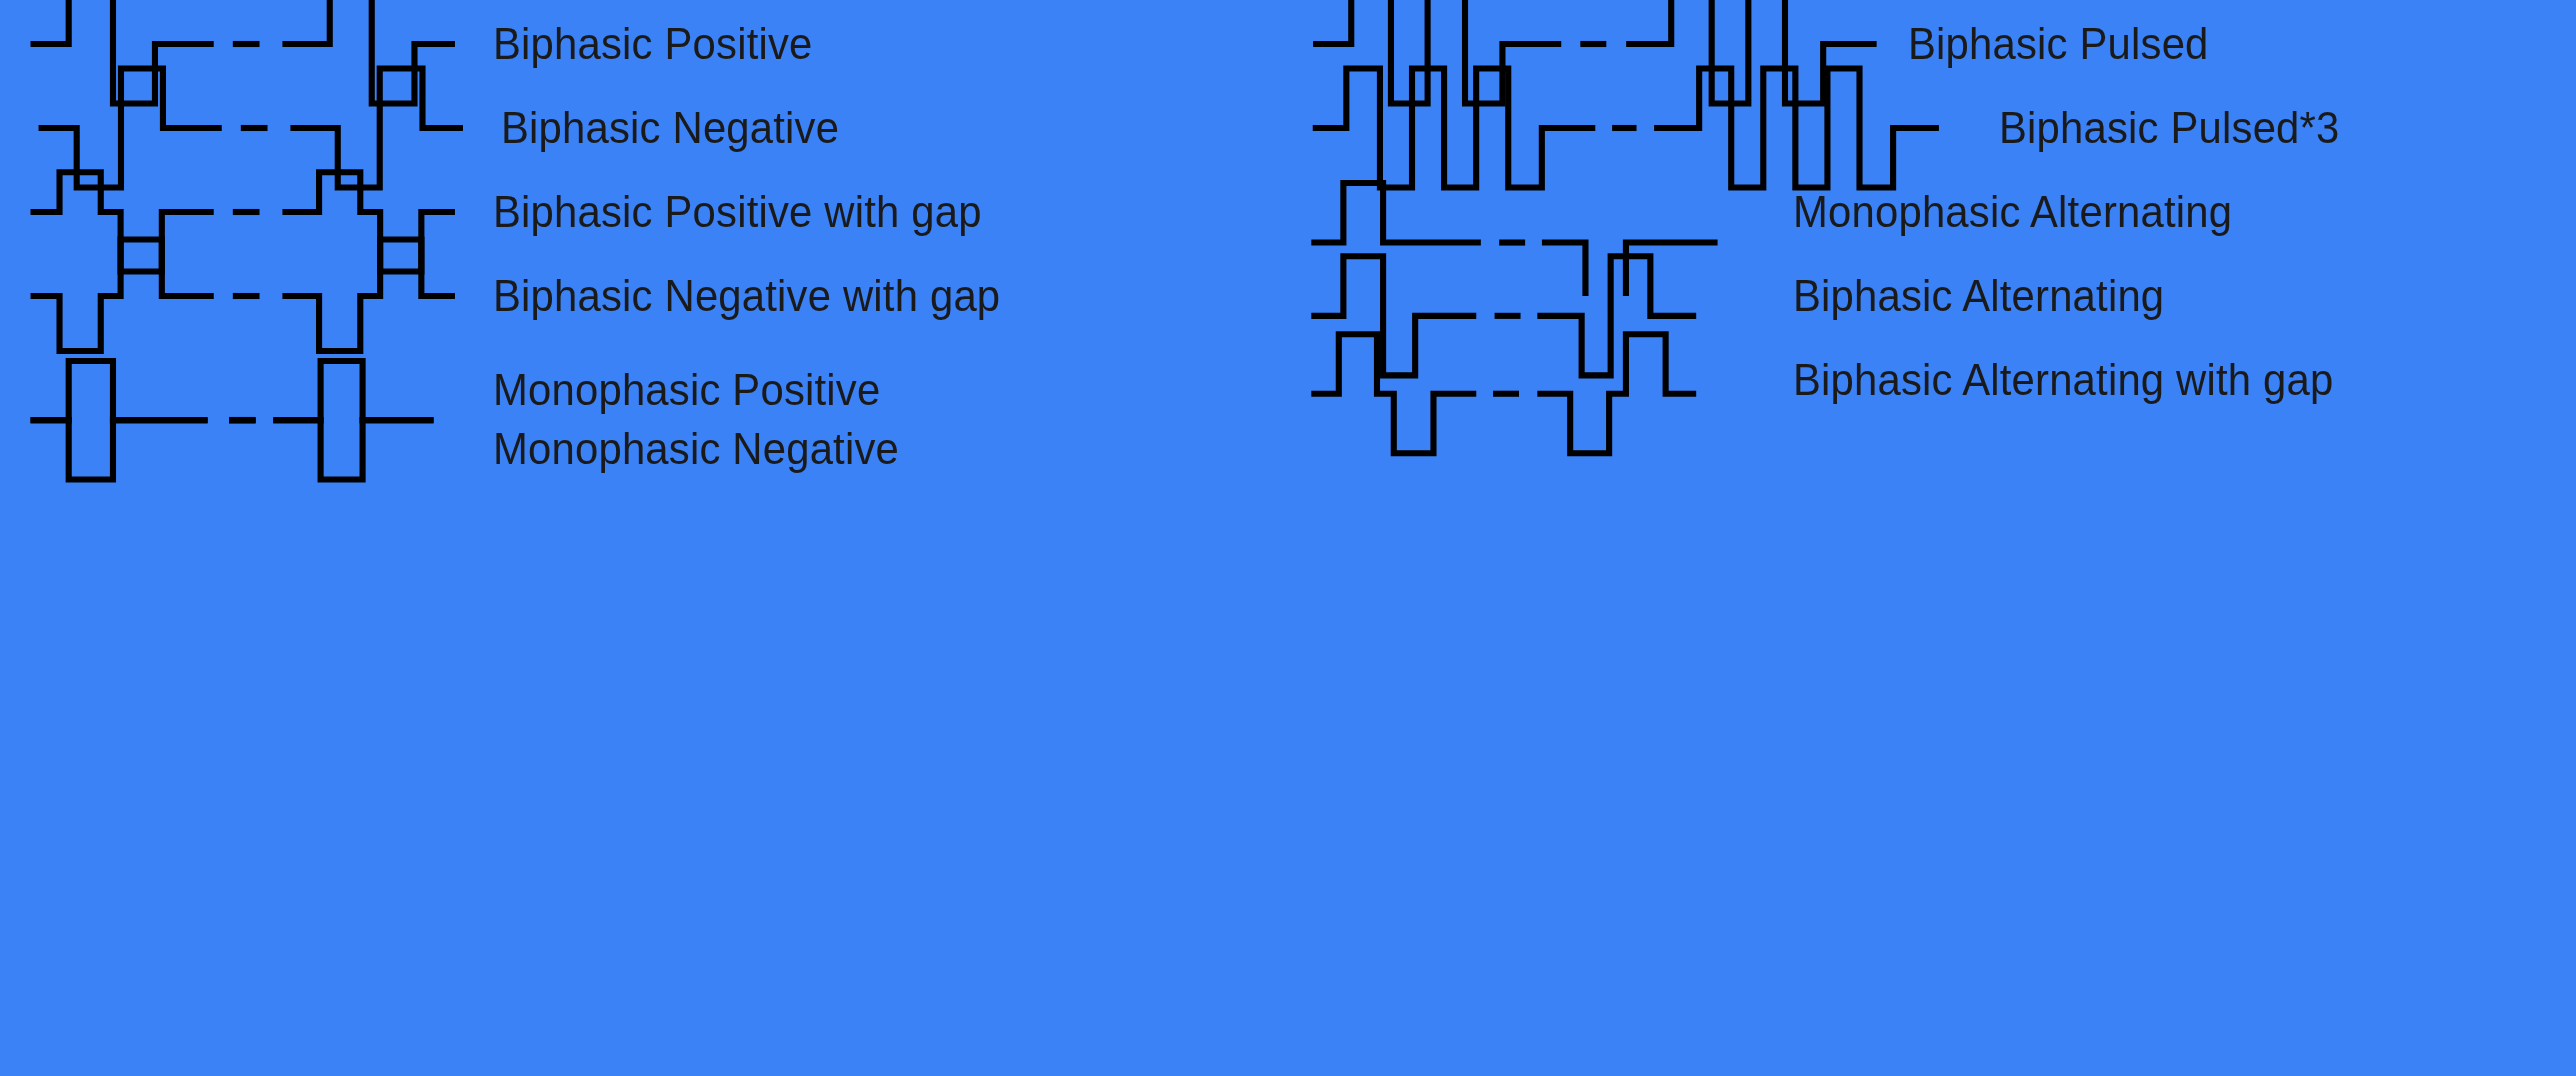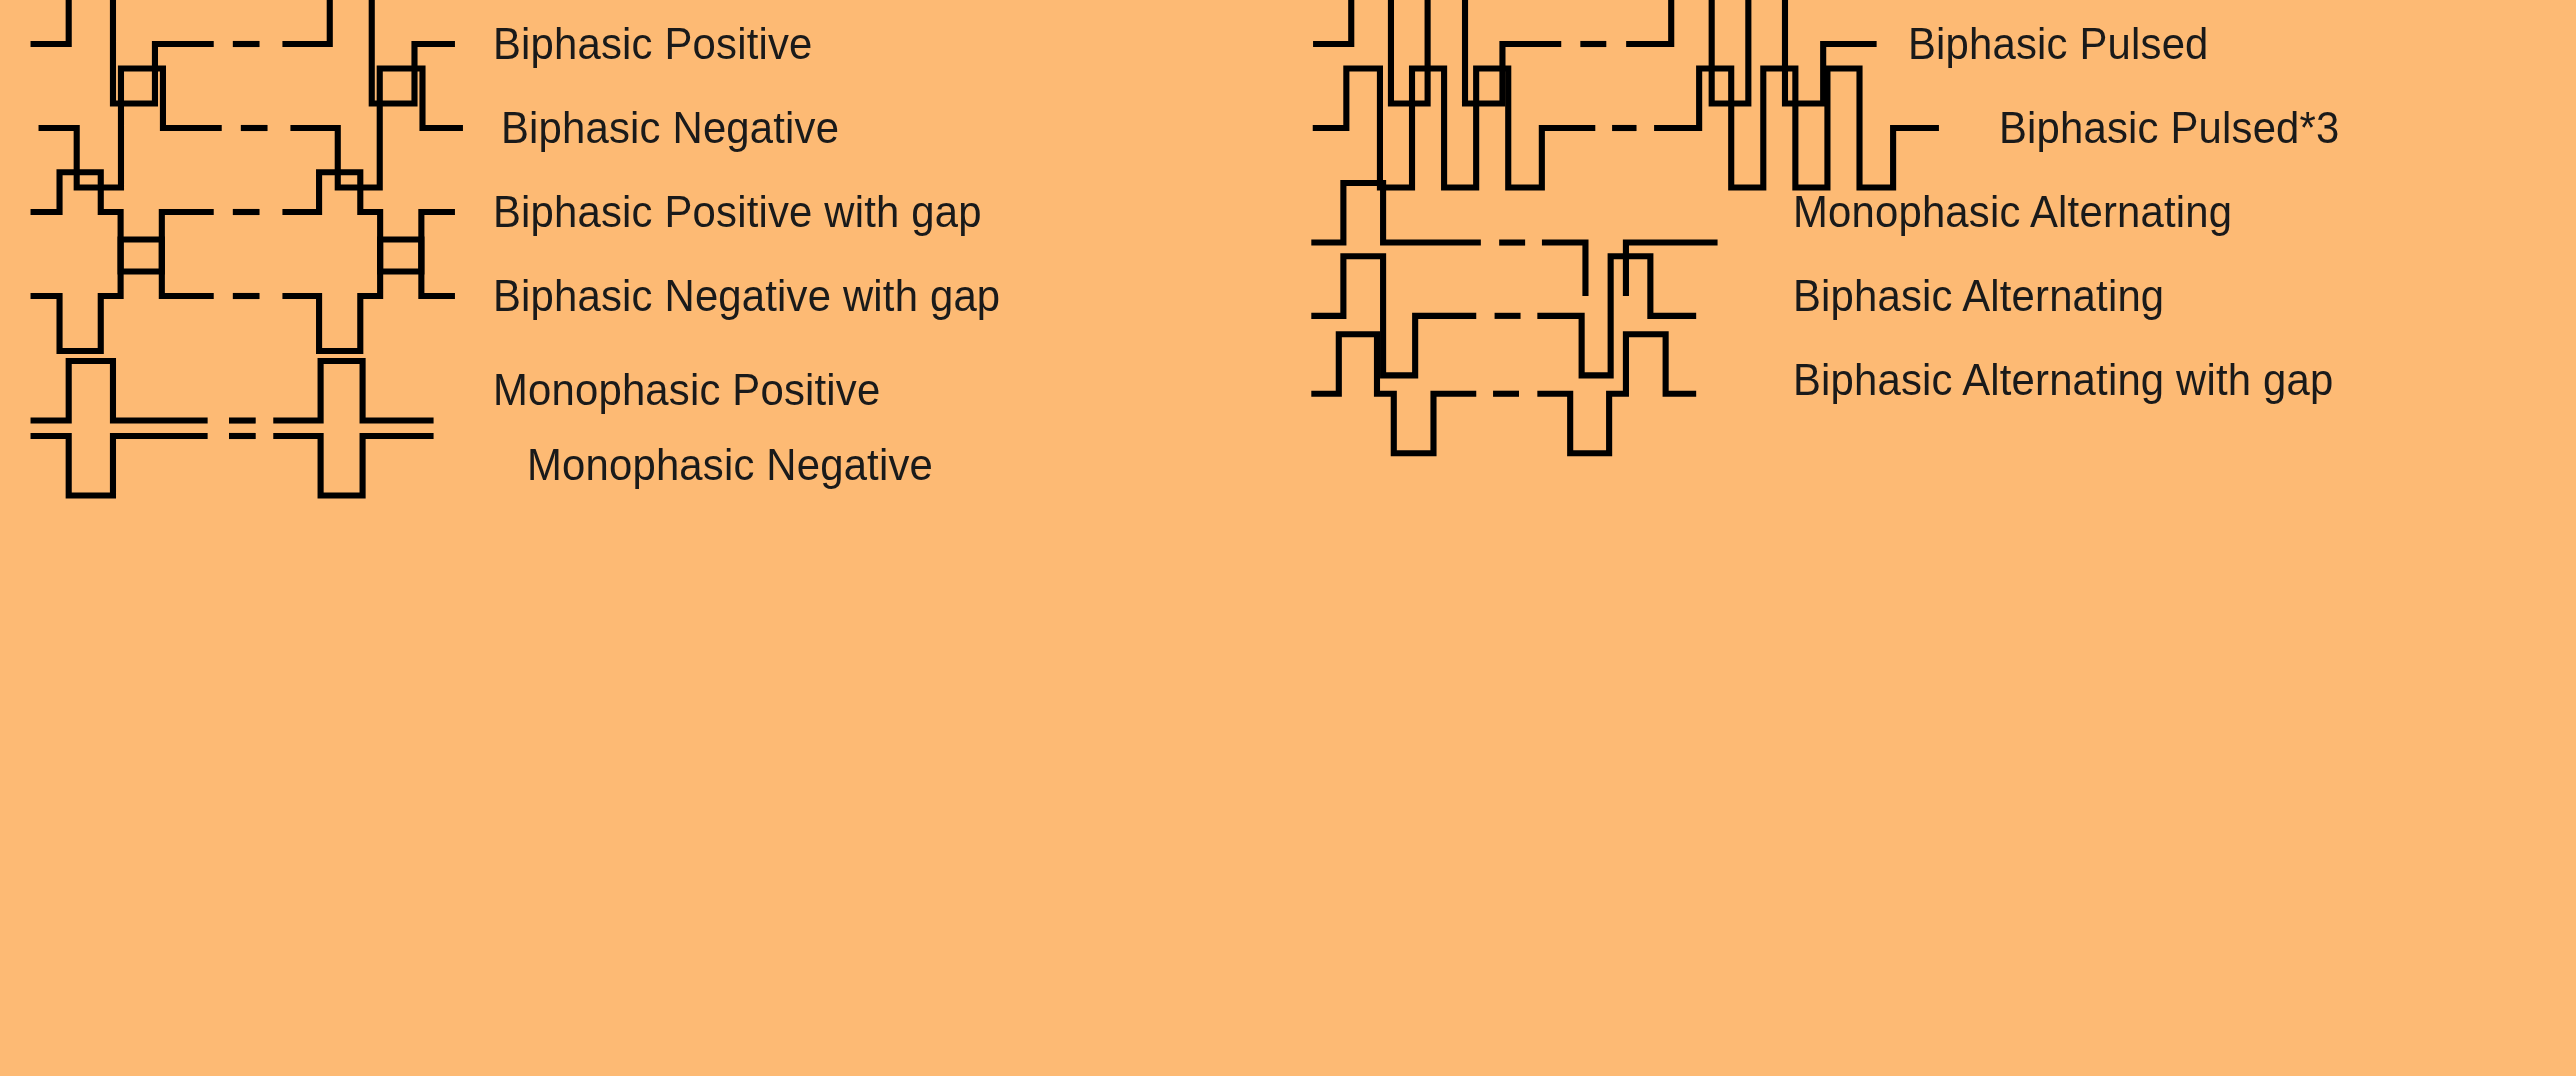--- a/index.html
+++ b/index.html
@@ -12,21 +12,21 @@
     width: 2576px;
     height: 1077px;
     font-family: "Liberation Sans", "DejaVu Sans", sans-serif;
     overflow: hidden;
   }
 
   .sheet {
     position: relative;
     width: 2576px;
     height: 1077px;
-    background: #fdba74;
+    background: #3b82f6;
   }
 
   .column {
     position: absolute;
     top: 0;
     height: 1077px;
   }
   .column-left  { left: 0px;    width: 1253px; }
   .column-right { left: 1299px; width: 1277px; }
 
@@ -55,21 +55,21 @@
     transform: scaleX(0.93);
     transform-origin: left center;
   }
 
   
   .lr0 { top: -40px;  }
   .lr1 { top: 44px; padding-left: 8px;   }
   .lr2 { top: 128px;  }
   .lr3 { top: 212px;  }
   .lr4 { top: 306px;  }
-  .lr5 { top: 381px; gap: 34px;  }
+  .lr5 { top: 365px;  }
 
   
   .rr0 { top: -40px; }
   .rr1 { top: 44px;  }
   .rr2 { top: 128px; }
   .rr3 { top: 212px; }
   .rr4 { top: 296px; justify-content: flex-end; }
 
   .label-gap-sm { margin-left: 27.5px; }
   .label-gap-md { margin-left: 35px; }

